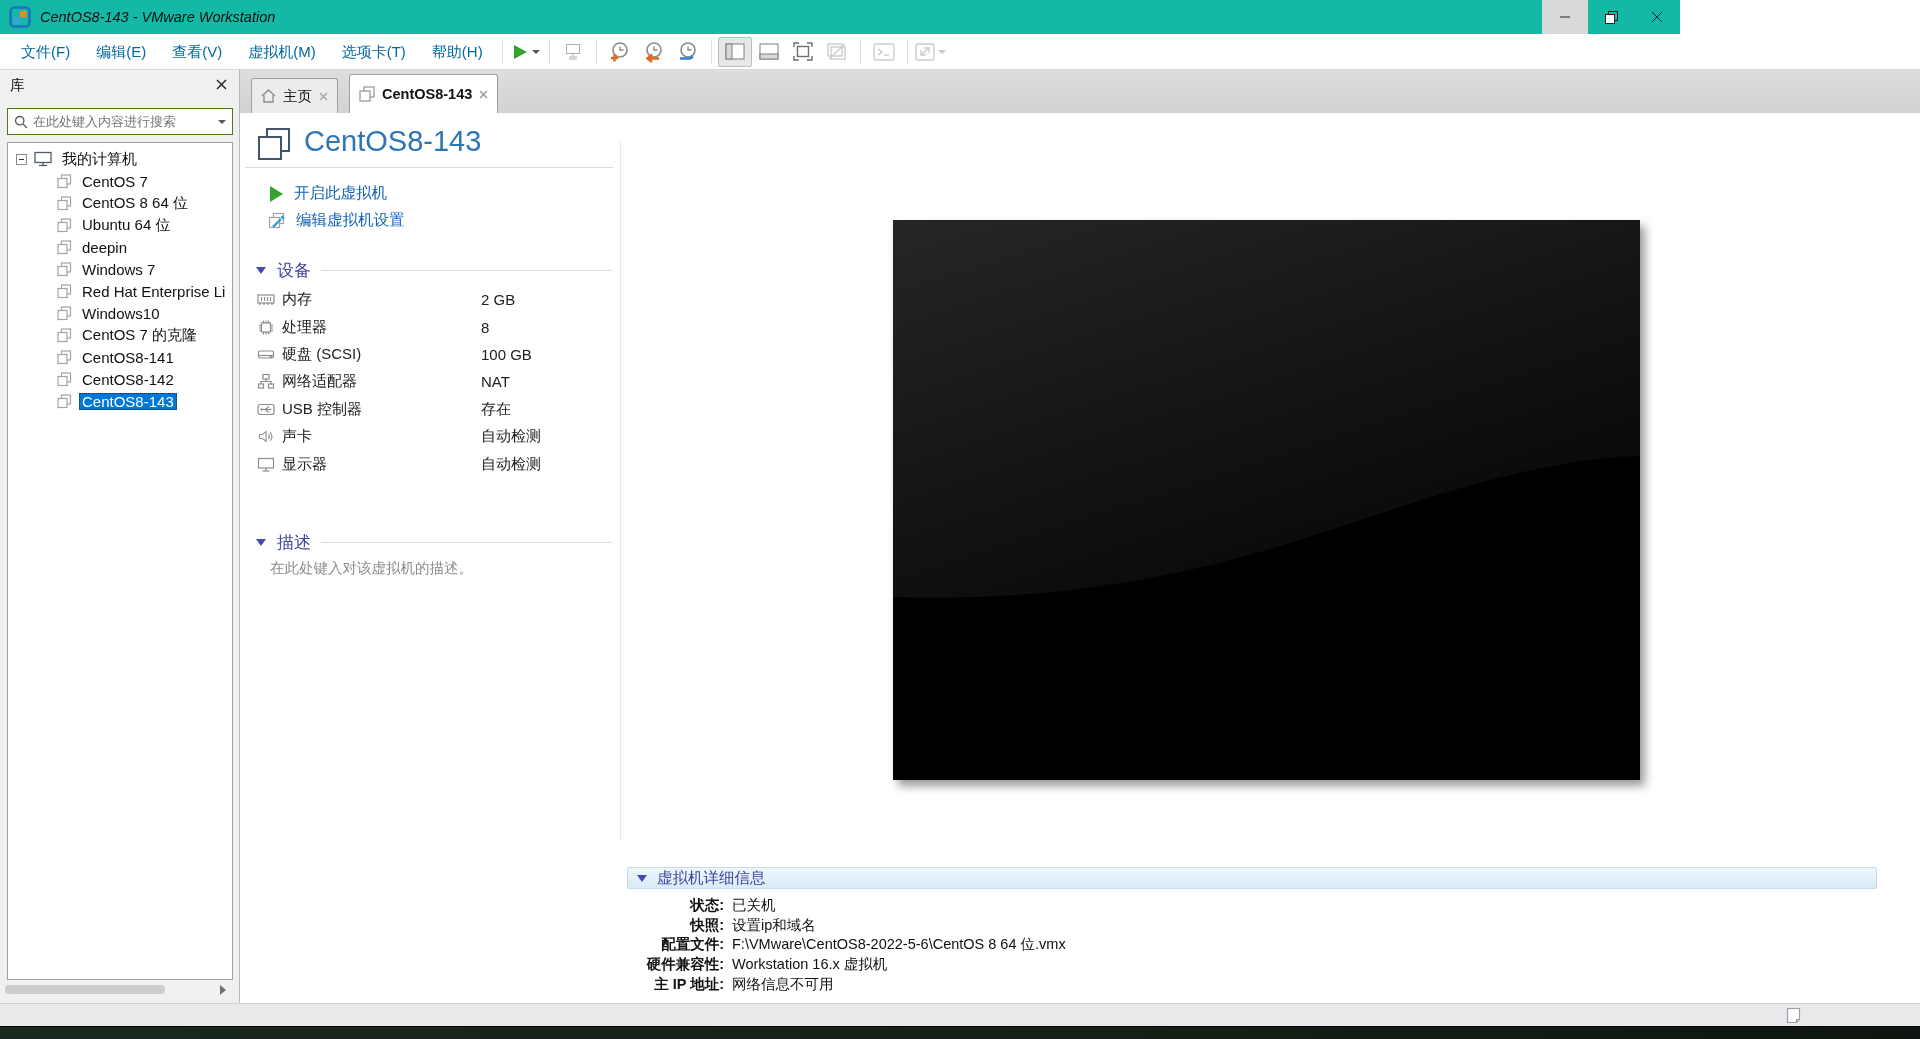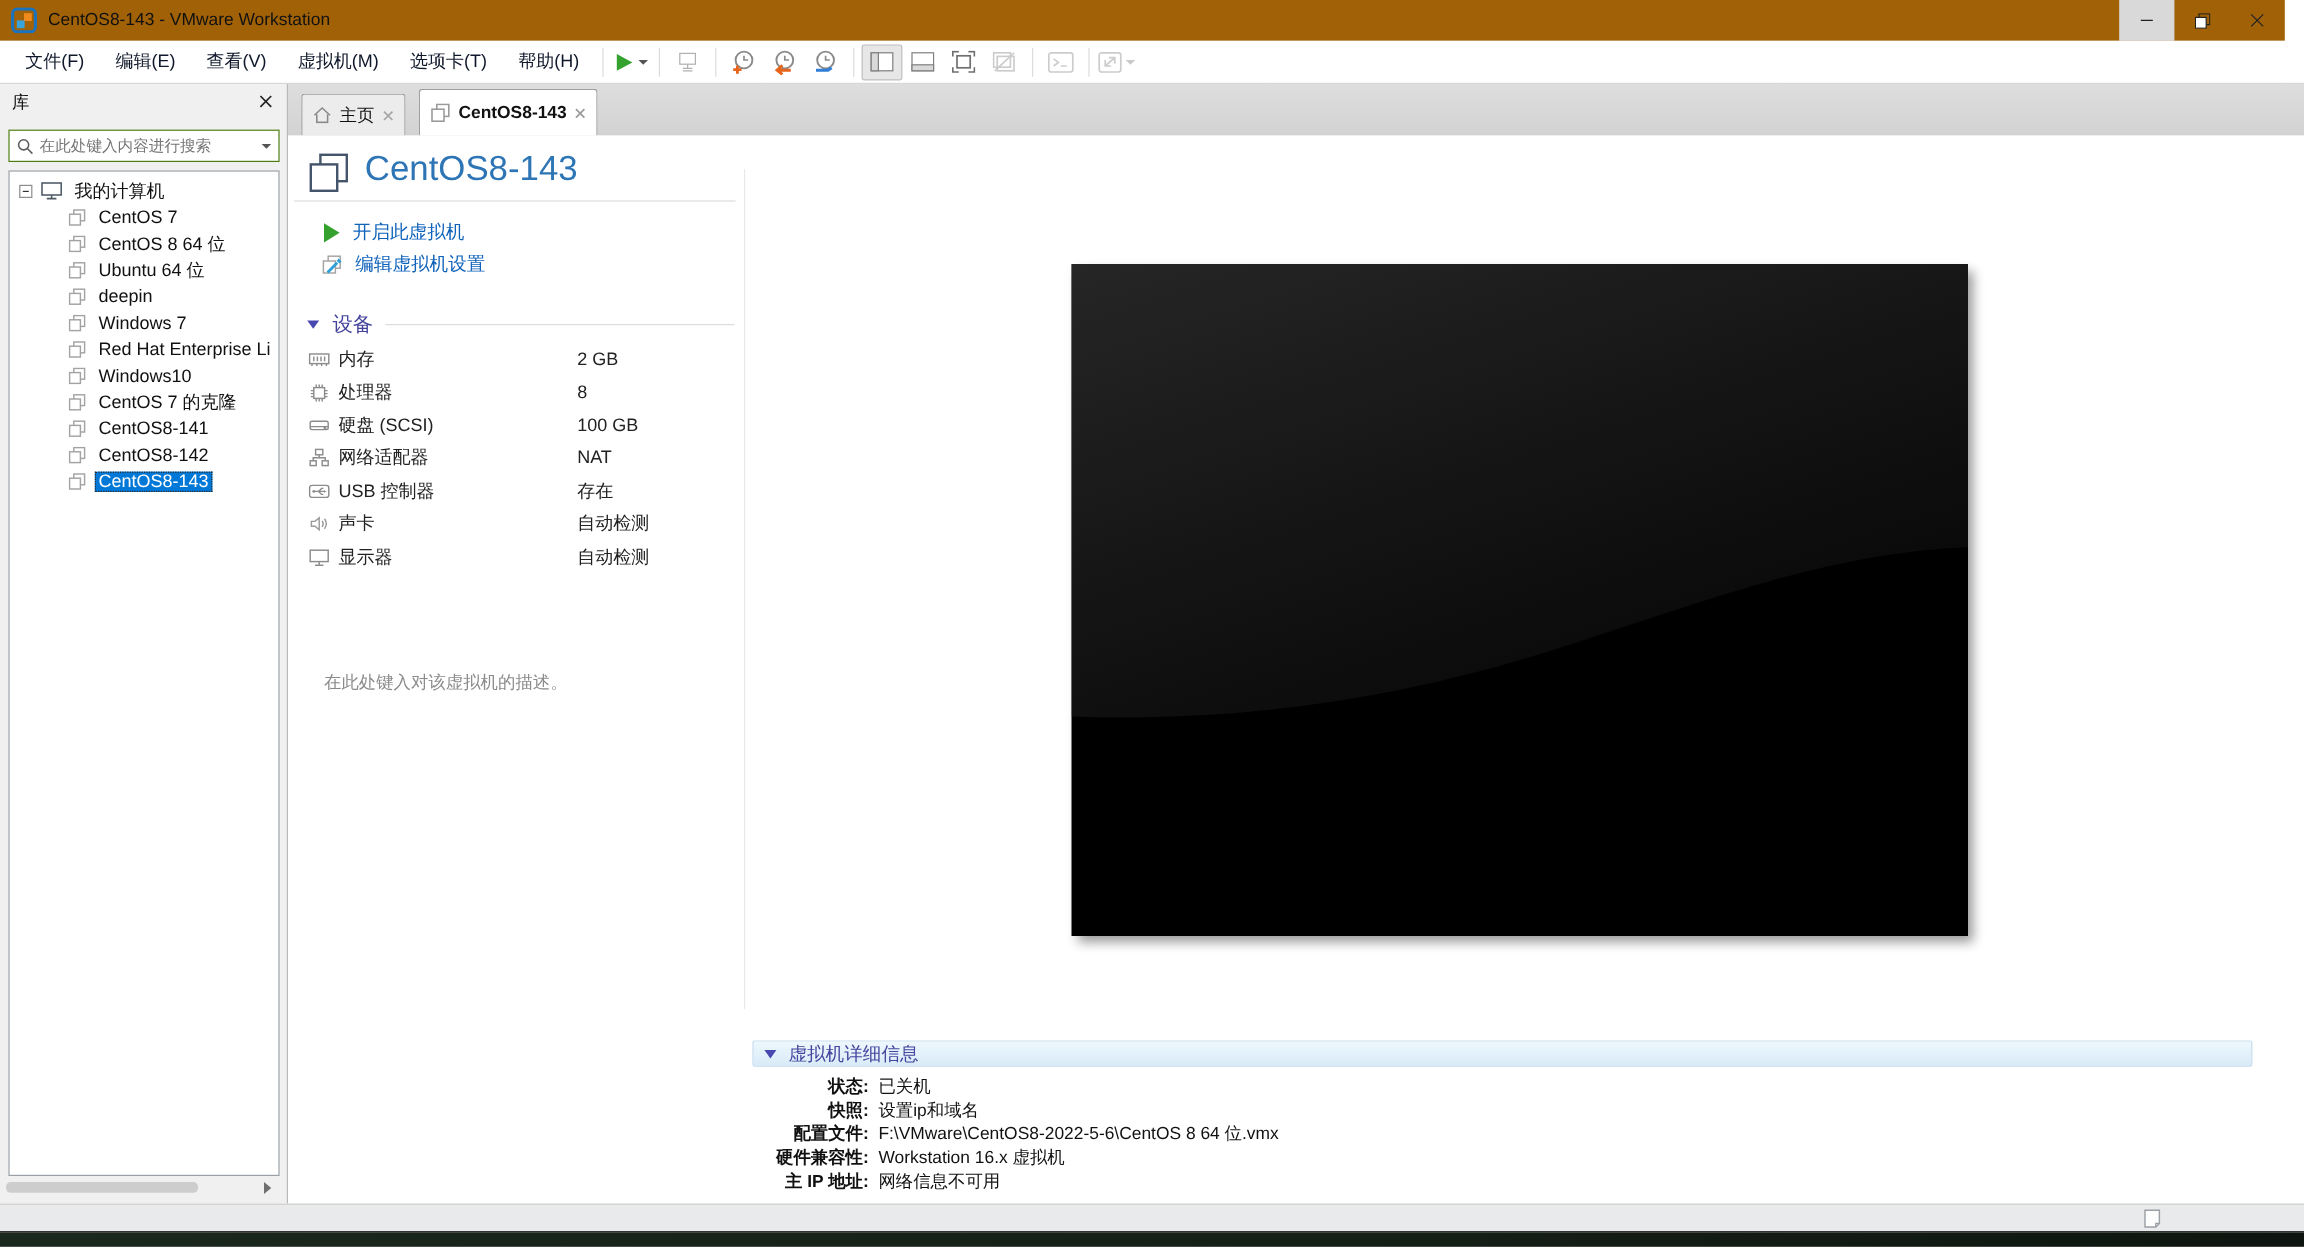--- a/index.html
+++ b/index.html
@@ -1,31 +1,31 @@
 <!DOCTYPE html>
 <html><head>
 <meta charset="utf-8">
 <style>
   * { margin:0; padding:0; box-sizing:border-box; }
   html,body { width:1920px; height:1039px; overflow:hidden;
     font-family:"Liberation Sans","DejaVu Sans",sans-serif; color:#1a1a1a; background:#fff; }
   svg { display:block; }
 
   
-  .titlebar { position:absolute; left:0; top:0; width:1904px; height:34px; background:#a16207; }
+  .titlebar { position:absolute; left:0; top:0; width:1680px; height:34px; background:#14b8a6;font-style:italic; }
   .logo { position:absolute; left:9px; top:6px; }
   .title-text { position:absolute; left:40px; top:0; line-height:34px; font-size:14.5px; color:#111; }
   .win-controls { position:absolute; right:0; top:0; height:34px; display:flex; }
   .win-btn { width:46px; height:34px; display:flex; align-items:center; justify-content:center; }
   .win-btn.min { background:#d9d9d9; }
 
   
   .menubar { position:absolute; left:0; top:34px; width:1920px; height:36px; background:#fff;
     border-bottom:1px solid #d8d8d8; display:flex; align-items:center; padding-left:8px; }
-  .menu-item { padding:0 13px; font-size:15px; line-height:34px; color:#0f172a; }
+  .menu-item { padding:0 13px; font-size:15px; line-height:34px; color:#0369a1; }
   .tb-sep { width:1px; height:24px; background:#dcdcdc; margin:0 6px; }
   .tb-btn { height:30px; min-width:34px; display:flex; align-items:center; justify-content:center; gap:3px; border:1px solid transparent; }
   .tb-btn.pressed { background:#e7e7e7; border:1px solid #bdbdbd; border-radius:2px; }
   .caret-down { width:0; height:0; border-left:4px solid transparent; border-right:4px solid transparent; border-top:4px solid #555; }
   .caret-down.dim { border-top-color:#c9c9c9; }
 
   
   .sidebar { position:absolute; left:0; top:70px; width:240px; height:933px; background:#f0f0f0; border-right:1px solid #b9b9b9; }
   .sb-title { position:absolute; left:10px; top:6px; font-size:14.5px; color:#111; }
   .sb-close { position:absolute; right:10px; top:6px; width:16px; height:16px; display:flex; align-items:center; justify-content:center; }
@@ -476,20 +476,25 @@
         <svg class="dev-icon" width="18" height="17" viewBox="0 0 18 17" fill="none" stroke="#8c8c8c" stroke-width="1.2">
           <rect x="1.5" y="2.5" width="15" height="9.5"></rect>
             <line x1="9" y1="12" x2="9" y2="15"></line>
             <line x1="5.5" y1="15" x2="12.5" y2="15"></line>
         </svg>
         <span class="dev-label">显示器</span>
         <span class="dev-value">自动检测</span>
       </div>
     </div>
 
+    <div class="section-head sec-desc">
+      <span class="tri-down"></span>
+      <span class="section-title">描述</span>
+      <span class="section-rule"></span>
+    </div>
     <div class="desc-placeholder">在此处键入对该虚拟机的描述。</div>
 
     <div class="preview">
       <svg width="747" height="560" viewBox="0 0 747 560">
         <defs>
           <linearGradient id="pg" x1="0" y1="0" x2="0.65" y2="1">
             <stop offset="0" stop-color="#262626"></stop>
               <stop offset="0.55" stop-color="#141414"></stop>
               <stop offset="1" stop-color="#070707"></stop>
           </linearGradient>

